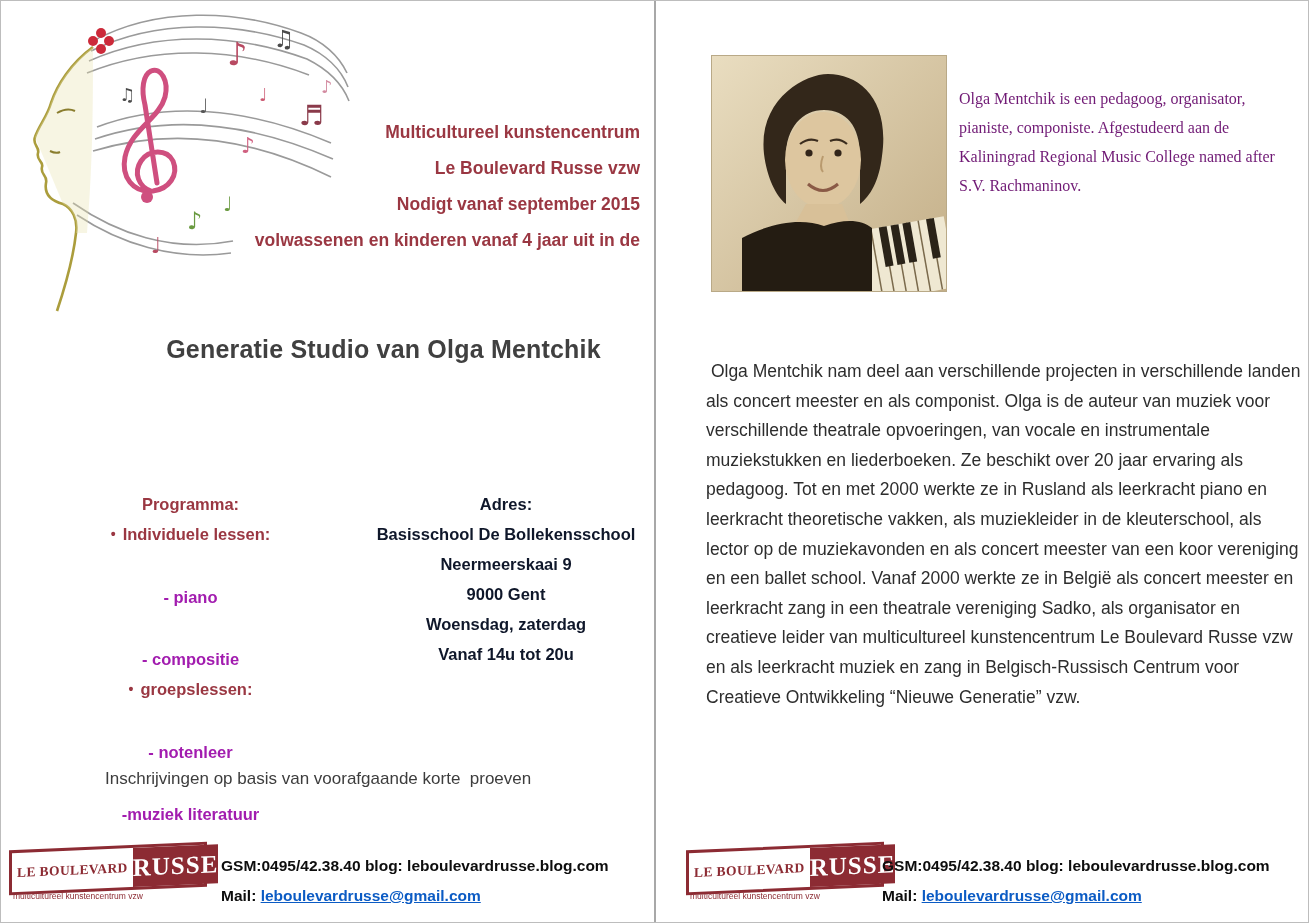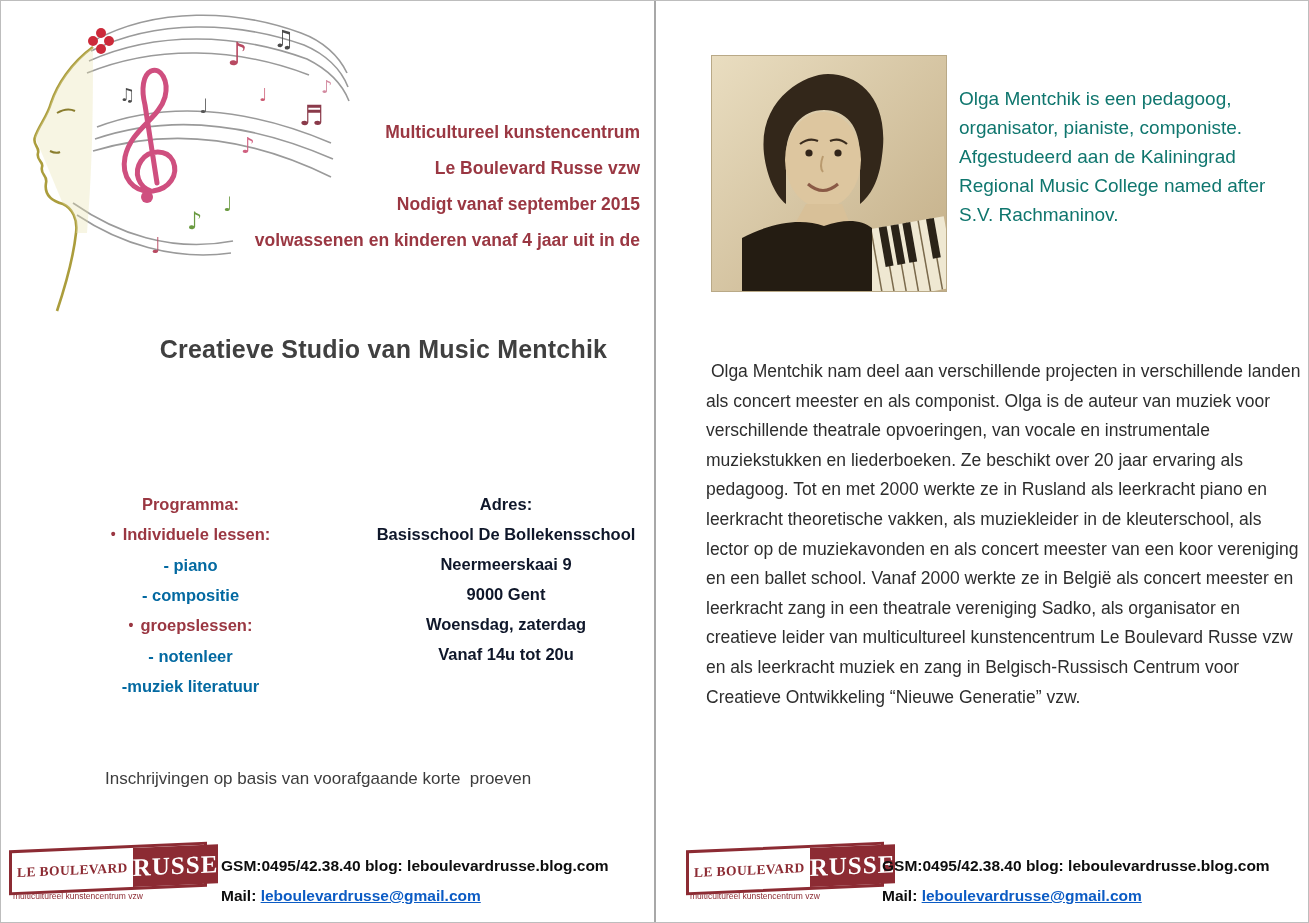--- a/index.html
+++ b/index.html
@@ -30,35 +30,35 @@
   .col-programma {
     position:absolute; left:72px; top:488px; width:235px;
     text-align:center; font-weight:bold; font-size:16.5px; line-height:30px;
   }
   .col-adres {
     position:absolute; left:360px; top:488px; width:290px;
     text-align:center; font-weight:bold; font-size:16.5px; line-height:30px;
     color:#0f172a;
   }
   .accent { color:#9a3742; }
-  .prog-sub { color:#0369a1; }
+  .prog-sub { color:#a21caf;margin-top:32px; }
   .blt { color:#9a3742; margin-right:7px; font-size:14px; position:relative; top:-1px; }
   .note-line {
     position:absolute; left:104px; top:768px; width:480px;
     font-size:17px; color:#3d3d3d; white-space:pre-wrap;
   }
 
   
   .photo {
     position:absolute; left:55px; top:54px; width:236px; height:237px;
     border:1px solid #b9a987; background:#d9cba8;
   }
   .intro-text {
     position:absolute; left:303px; top:83px; width:338px;
-    font-size:19px; line-height:29px; color:#0f766e; white-space:pre-wrap;
+    font-size:16px; line-height:29px; color:#701a75; white-space:pre-wrap;font-family:Liberation Serif, serif;
   }
   .body-text {
     position:absolute; left:50px; top:356px; width:598px;
     font-size:17.5px; line-height:29.6px; color:#2d2d2d; white-space:pre-wrap;
   }
 
   
   .footer-logo { position:absolute; top:845px; width:198px; }
   .page-left  .footer-logo { left:8px; }
   .page-right .footer-logo { left:30px; }
@@ -142,21 +142,21 @@
       </svg>
     </div>
 
     <div class="red-header">
       <div>Multicultureel kunstencentrum</div>
       <div>Le Boulevard Russe vzw</div>
       <div>Nodigt vanaf september 2015</div>
       <div>volwassenen en kinderen vanaf 4 jaar uit in de</div>
     </div>
 
-    <div class="page-title">Creatieve Studio van Music Mentchik</div>
+    <div class="page-title">Generatie Studio van Olga Mentchik</div>
 
     <div class="col-programma">
       <div class="accent">Programma:</div>
       <div class="accent">
         <span class="blt">•</span><span>Individuele lessen:</span>
       </div>
       <div class="prog-sub">- piano</div>
       <div class="prog-sub">- compositie</div>
       <div class="accent">
         <span class="blt">•</span><span>groepslessen:</span>

